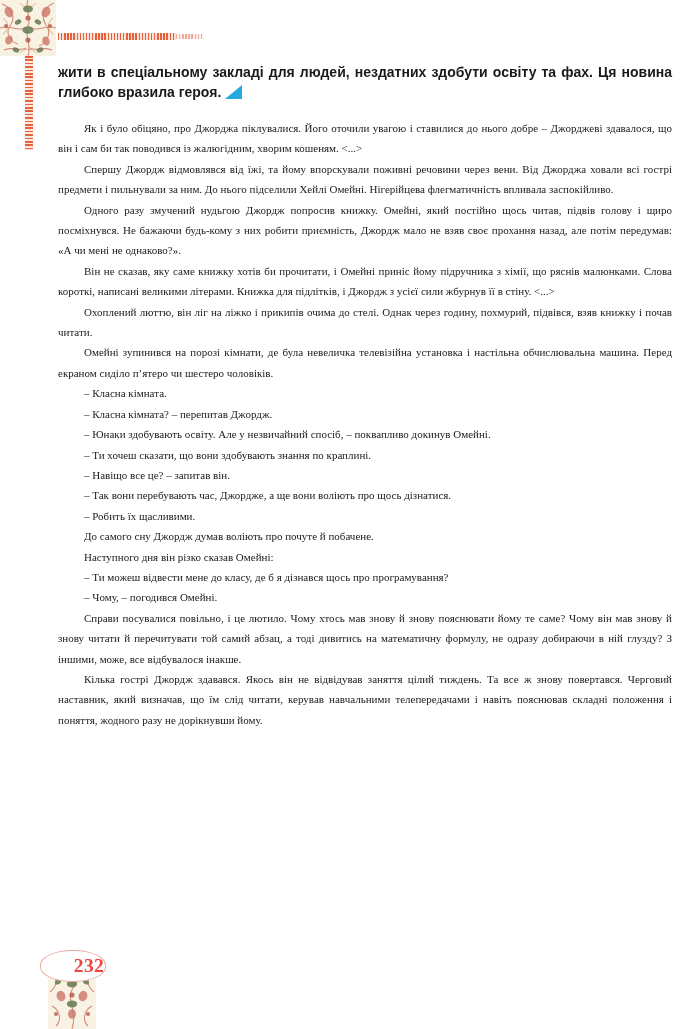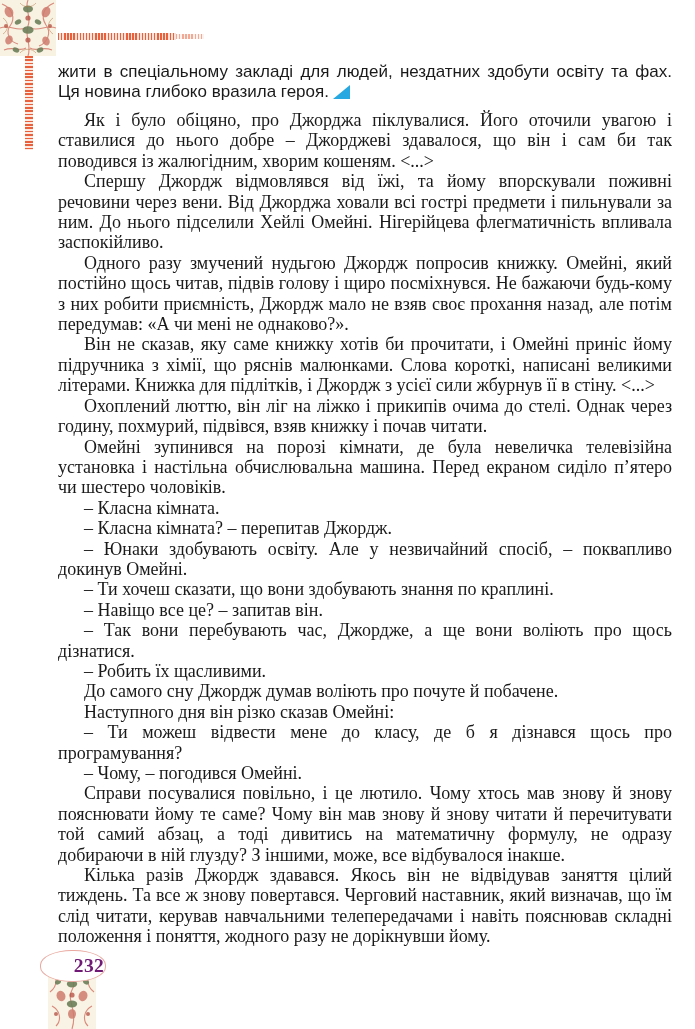--- a/index.html
+++ b/index.html
@@ -64,34 +64,35 @@
 
   
   .page-body {
     position: absolute;
     left: 58px;
     top: 62px;
     width: 614px;
   }
   p {
     margin: 0;
-    font-size: 18px;
+    font-size: 11px;
     line-height: 20.4px;
     text-align: justify;
     text-indent: 26px;
     hyphens: manual;
     letter-spacing: 0.0px;
   }
   p.lead {
     font-family: "Liberation Sans", sans-serif;
-    font-size: 17px;
+    font-size: 14px;
     line-height: 20px;
     text-indent: 0;
     text-align: justify;
-    margin-bottom: 8px;
+    margin-bottom: 16px;
+    font-weight: bold;
   }
   p.dash { text-indent: 26px; }
 
   
   .marker-triangle {
     display: inline-block;
     width: 17px;
     height: 14px;
     vertical-align: -2px;
     margin-left: 4px;
@@ -109,21 +110,21 @@
     background: #ffffff;
     display: flex;
     align-items: center;
     justify-content: center;
     z-index: 3;
   }
   .folio span {
     font-family: "Liberation Serif", serif;
     font-size: 19.5px;
     font-weight: 700;
-    color: #701a75;
+    color: #ef4444;
     letter-spacing: 0.4px;
     margin-left: 32px;
   }
 
   
   .bottom-ornament {
     position: absolute;
     left: 48px;
     top: 962px;
     width: 48px;
@@ -199,21 +200,21 @@
   <p class="dash">– Юнаки здобувають освіту. Але у незвичайний спосіб, – поквапливо докинув Омейні.</p>
   <p class="dash">– Ти хочеш сказати, що вони здобувають знання по краплині.</p>
   <p class="dash">– Навіщо все це? – запитав він.</p>
   <p class="dash">– Так вони перебувають час, Джордже, а ще вони воліють про щось дізнатися.</p>
   <p class="dash">– Робить їх щасливими.</p>
   <p>До самого сну Джордж думав воліють про почуте й побачене.</p>
   <p>Наступного дня він різко сказав Омейні:</p>
   <p class="dash">– Ти можеш відвести мене до класу, де б я дізнався щось про програмування?</p>
   <p class="dash">– Чому, – погодився Омейні.</p>
   <p>Справи посувалися повільно, і це лютило. Чому хтось мав знову й знову пояснювати йому те саме? Чому він мав знову й знову читати й перечитувати той самий абзац, а тоді дивитись на математичну формулу, не одразу добираючи в ній глузду? З іншими, може, все відбувалося інакше.</p>
-  <p>Кілька разів Джордж здавався. Якось він не відвідував заняття цілий тиждень. Та все ж знову повертався. Черговий наставник, який визначав, що їм слід читати, керував навчальними телепередачами і навіть пояснював складні положення і поняття, жодного разу не дорікнувши йому.</p>
+  <p>Кілька гострі Джордж здавався. Якось він не відвідував заняття цілий тиждень. Та все ж знову повертався. Черговий наставник, який визначав, що їм слід читати, керував навчальними телепередачами і навіть пояснював складні положення і поняття, жодного разу не дорікнувши йому.</p>
 
 </div>
 
 <div class="bottom-ornament">
   <svg width="48" height="67" viewBox="0 0 48 67" xmlns="http://www.w3.org/2000/svg">
     <rect width="48" height="67" fill="#f8f3e4"></rect>
     <g stroke="#d98a7c" fill="none" stroke-width="1.1">
       <path d="M24 0 C18 10, 30 18, 24 28 C18 38, 30 48, 24 67"></path>
       <path d="M2 8 C10 14, 10 24, 2 30"></path>
       <path d="M46 8 C38 14, 38 24, 46 30"></path>

